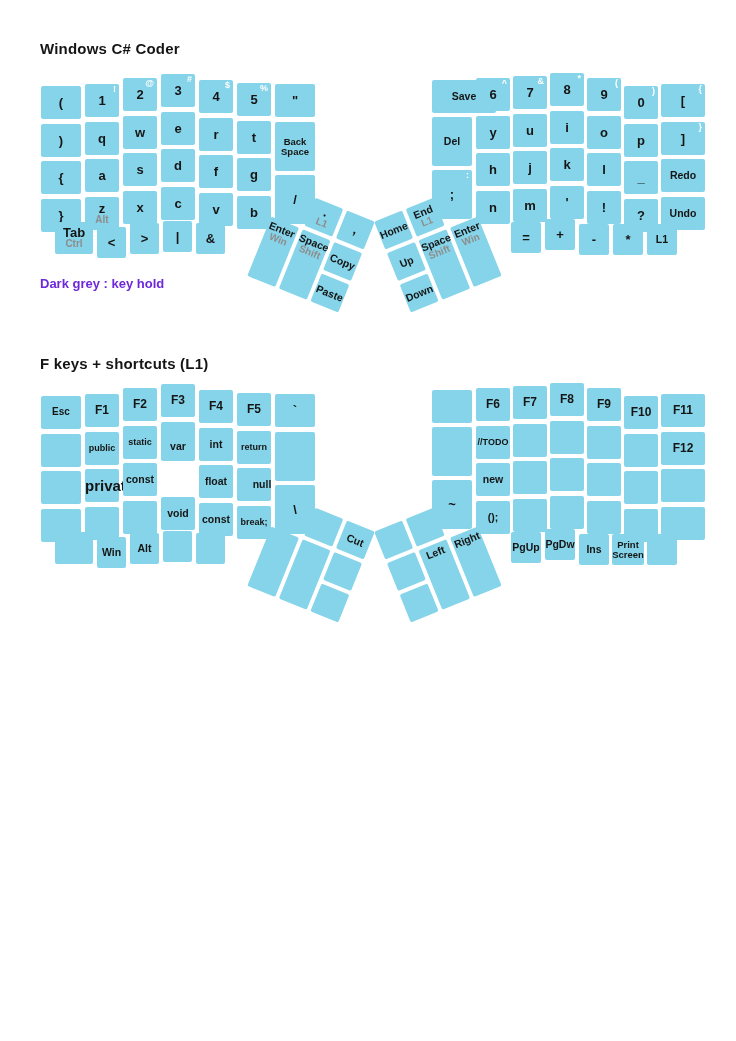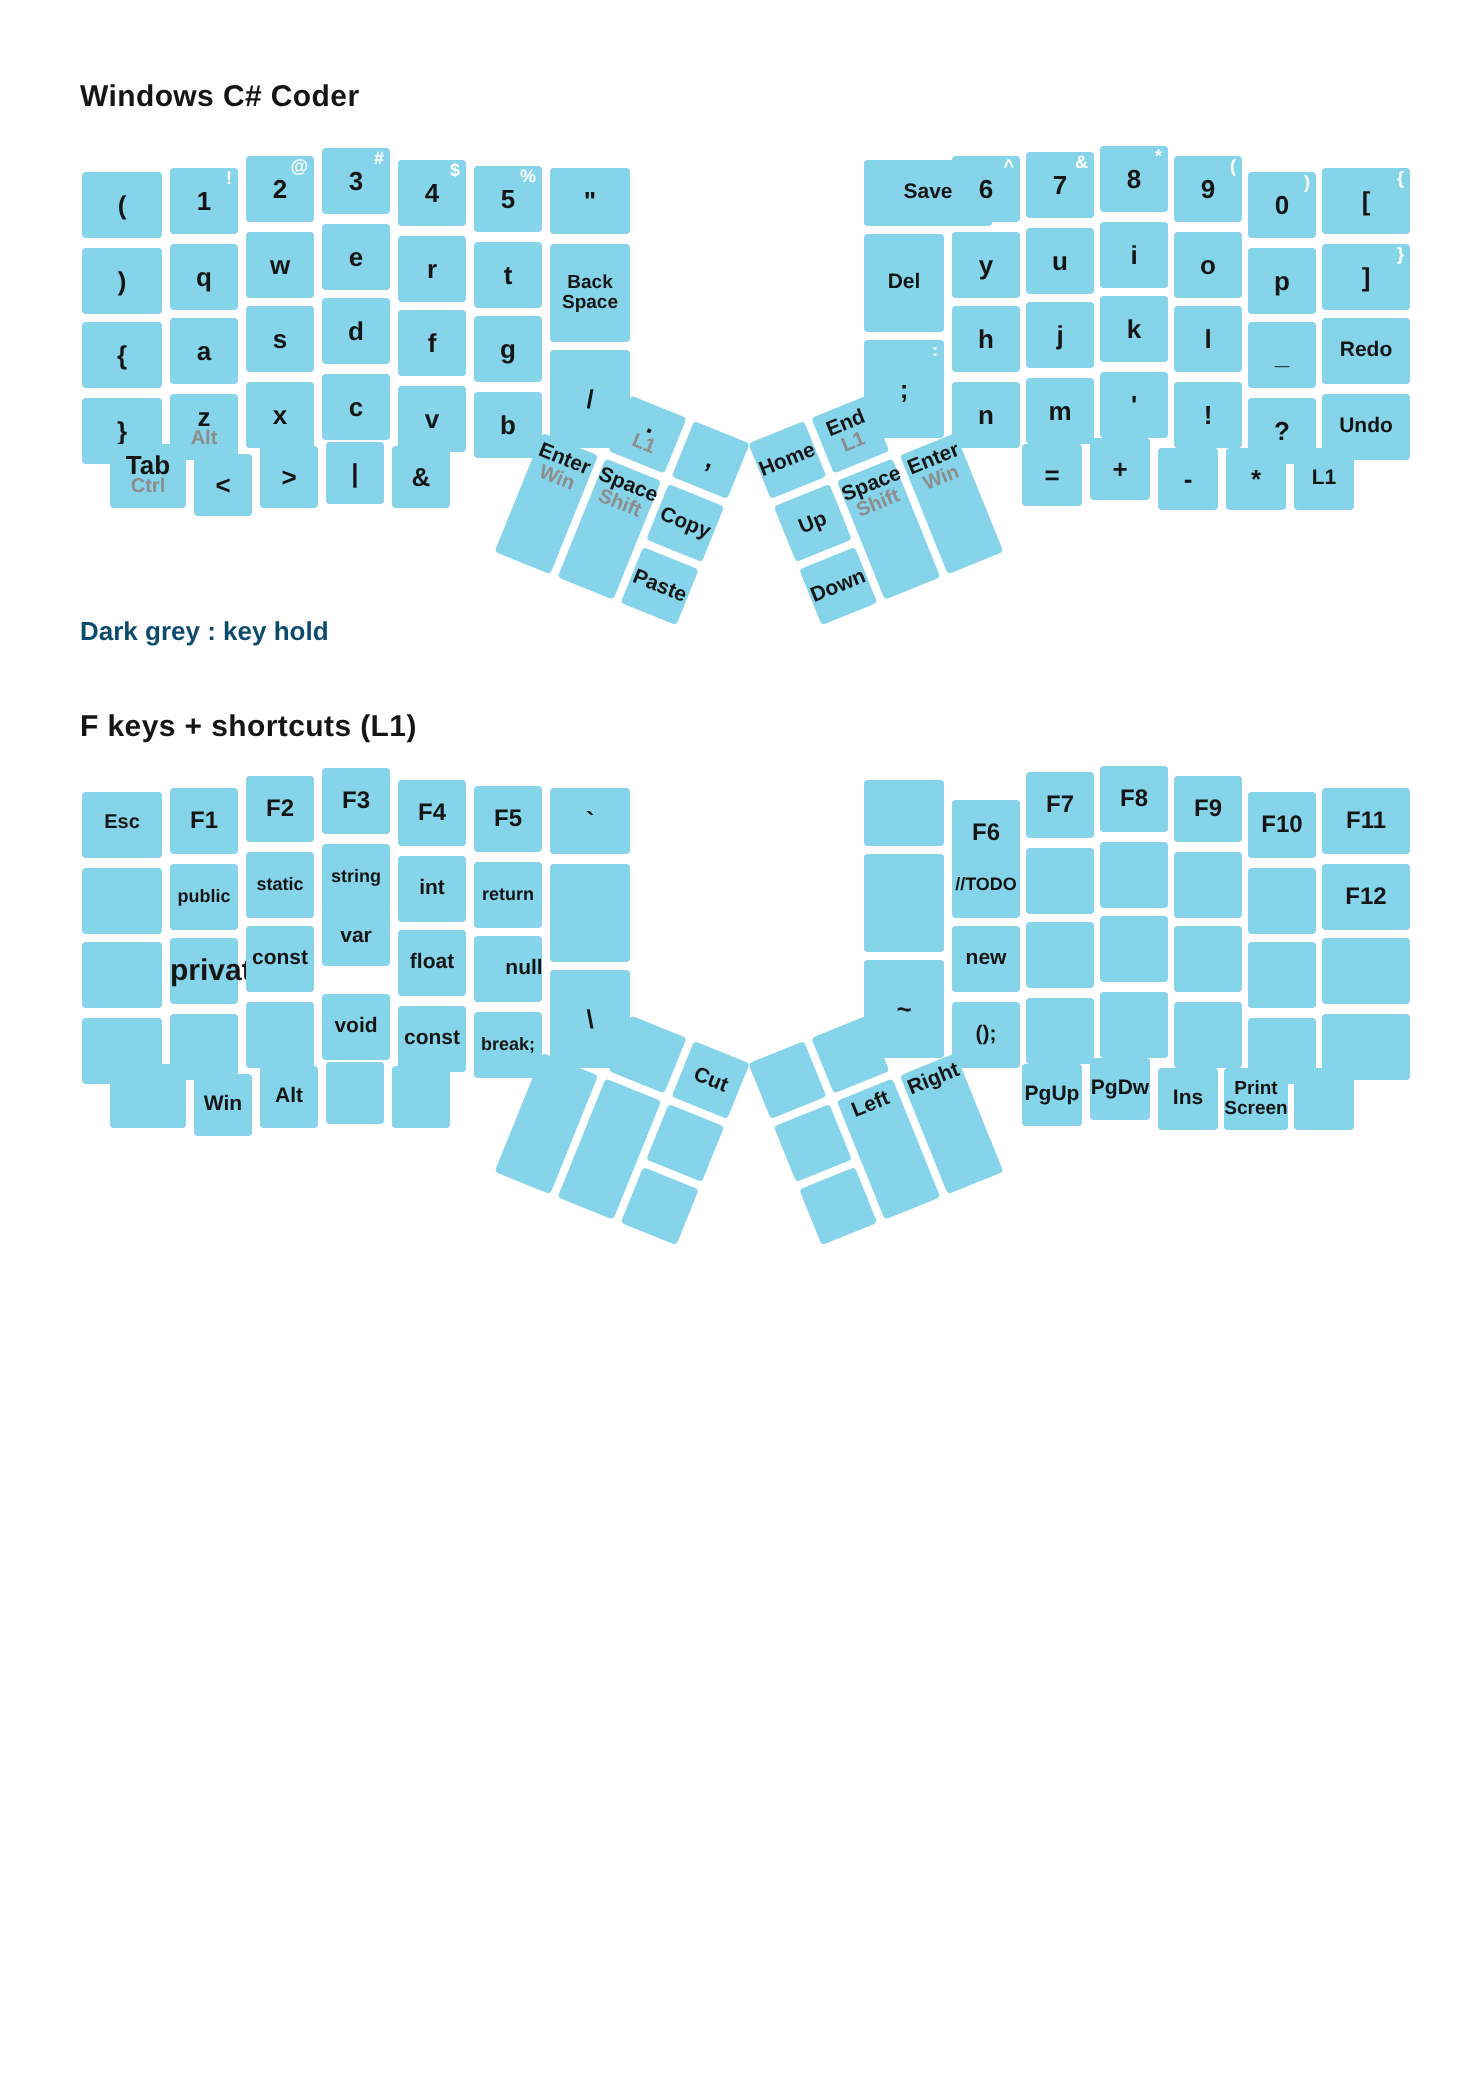--- a/index.html
+++ b/index.html
@@ -1,21 +1,21 @@
 <!DOCTYPE html>
 <html><head>
 <meta charset="utf-8">
 <style>
   html,body{margin:0;padding:0;}
   body{
     width:736px;height:1041px;background:#ffffff;overflow:hidden;position:relative;
     font-family:"Liberation Sans", sans-serif;font-weight:700;
   }
   .title{position:absolute;left:40px;font-size:15px;color:#151515;letter-spacing:.2px;}
-  .legend{position:absolute;left:40px;font-size:13px;color:#0c4a6e;margin-top:32px;}
+  .legend{position:absolute;left:40px;font-size:13px;color:#6d28d9;}
   .cluster{position:absolute;}
   .key{
     position:absolute;background:var(--key,#86d4e9);border-radius:2px;
     display:flex;flex-direction:column;align-items:center;justify-content:center;
     color:#151515;box-sizing:border-box;
   }
   .key.top{justify-content:flex-start;padding-top:3px;}
   .tap{text-align:center;line-height:1.02;white-space:normal;width:100%;}
   .hold{color:#8d8d8d;font-size:10px;line-height:1.05;text-align:center;}
   .shift{position:absolute;top:0px;right:3px;font-size:9px;color:#ffffff;line-height:1.2;}
@@ -310,21 +310,21 @@
       <div class="key" style="left: 123px; top: 463px; width: 34px; height: 33px;">
         <span class="tap" style="font-size: 10.5px;">const</span>
       </div>
       <div class="key" style="left: 123px; top: 501px; width: 34px; height: 33px;"></div>
       <div class="key" style="left: 161px; top: 384px; width: 34px; height: 33px;">
         <span class="tap" style="font-size: 12px;">F3</span>
       </div>
       <div class="key" style="left: 161px; top: 422px; width: 34px; height: 33px;">
         <span class="tap" style="font-size: 9px;">string</span>
       </div>
-      <div class="key" style="left: 161px; top: 453px; width: 34px; height: 30px;">
+      <div class="key" style="left: 161px; top: 431px; width: 34px; height: 30px;">
         <span class="tap" style="font-size: 10.5px;">var</span>
       </div>
       <div class="key" style="left: 161px; top: 497px; width: 34px; height: 33px;">
         <span class="tap" style="font-size: 10.5px;">void</span>
       </div>
       <div class="key" style="left: 199px; top: 390px; width: 34px; height: 33px;">
         <span class="tap" style="font-size: 12px;">F4</span>
       </div>
       <div class="key" style="left: 199px; top: 428px; width: 34px; height: 33px;">
         <span class="tap" style="font-size: 10.5px;">int</span>
@@ -373,21 +373,21 @@
       <div class="key" style="left: 34px; top: 34px; width: 30px; height: 64px;"></div>
       <div class="key" style="left: 68px; top: 34px; width: 30px; height: 30px;"></div>
       <div class="key" style="left: 68px; top: 68px; width: 30px; height: 30px;"></div>
     </div>
     <div class="cluster" style="left: 0px; top: 0px;">
       <div class="key" style="left: 432px; top: 390px; width: 40px; height: 33px;"></div>
       <div class="key" style="left: 432px; top: 427px; width: 40px; height: 49px;"></div>
       <div class="key" style="left: 432px; top: 480px; width: 40px; height: 49px;">
         <span class="tap" style="font-size: 13px;">~</span>
       </div>
-      <div class="key" style="left: 476px; top: 400px; width: 34px; height: 33px;">
+      <div class="key" style="left: 476px; top: 388px; width: 34px; height: 33px;">
         <span class="tap" style="font-size: 12px;">F6</span>
       </div>
       <div class="key" style="left: 476px; top: 426px; width: 34px; height: 33px;">
         <span class="tap" style="font-size: 9px;">//TODO</span>
       </div>
       <div class="key" style="left: 476px; top: 463px; width: 34px; height: 33px;">
         <span class="tap" style="font-size: 10.5px;">new</span>
       </div>
       <div class="key" style="left: 476px; top: 501px; width: 34px; height: 33px;">
         <span class="tap" style="font-size: 10.5px;">();</span>

